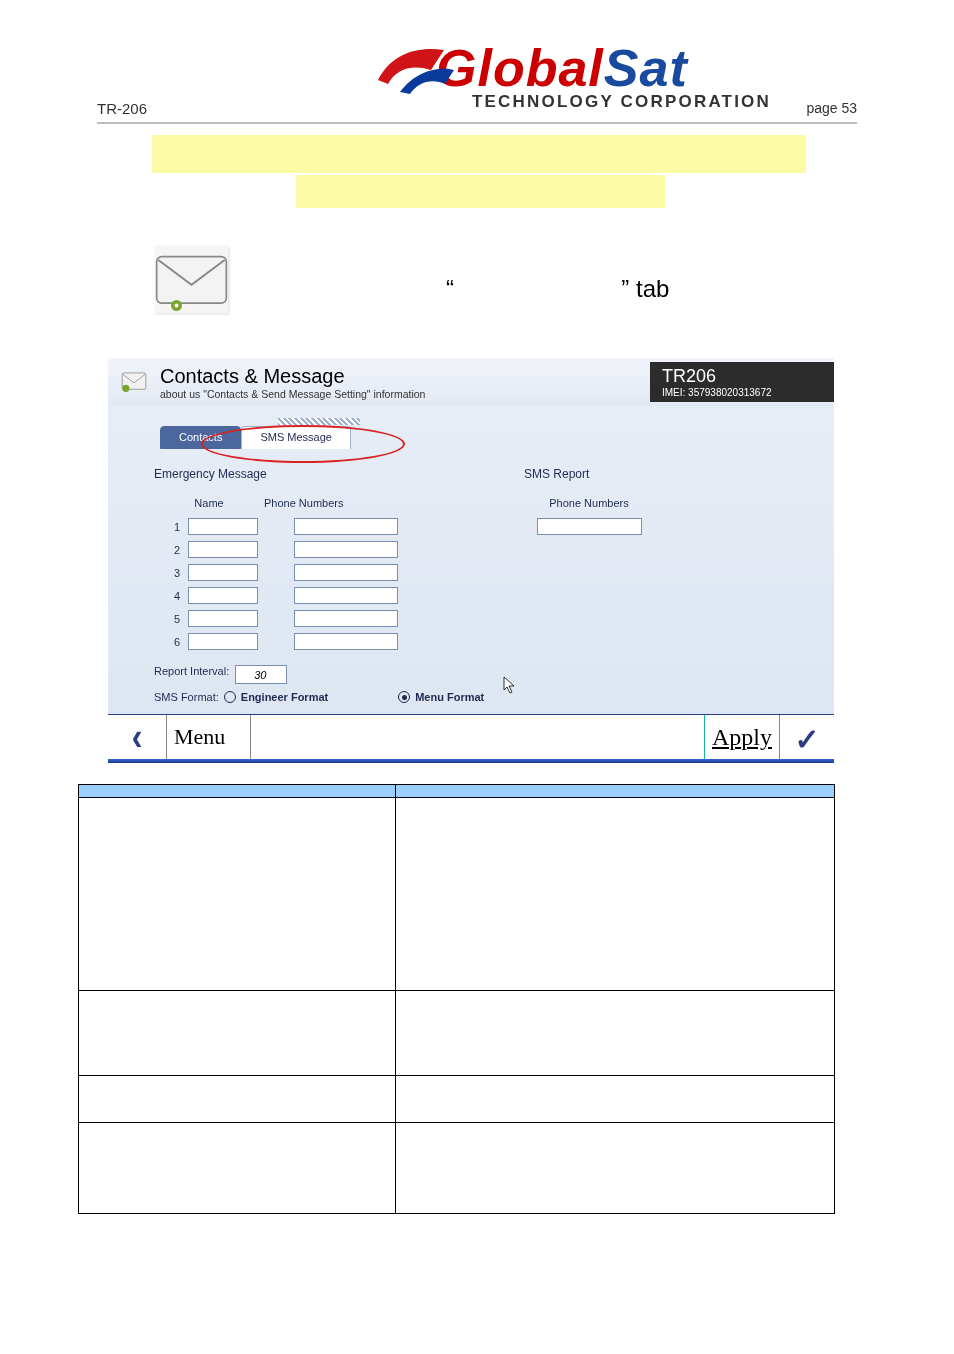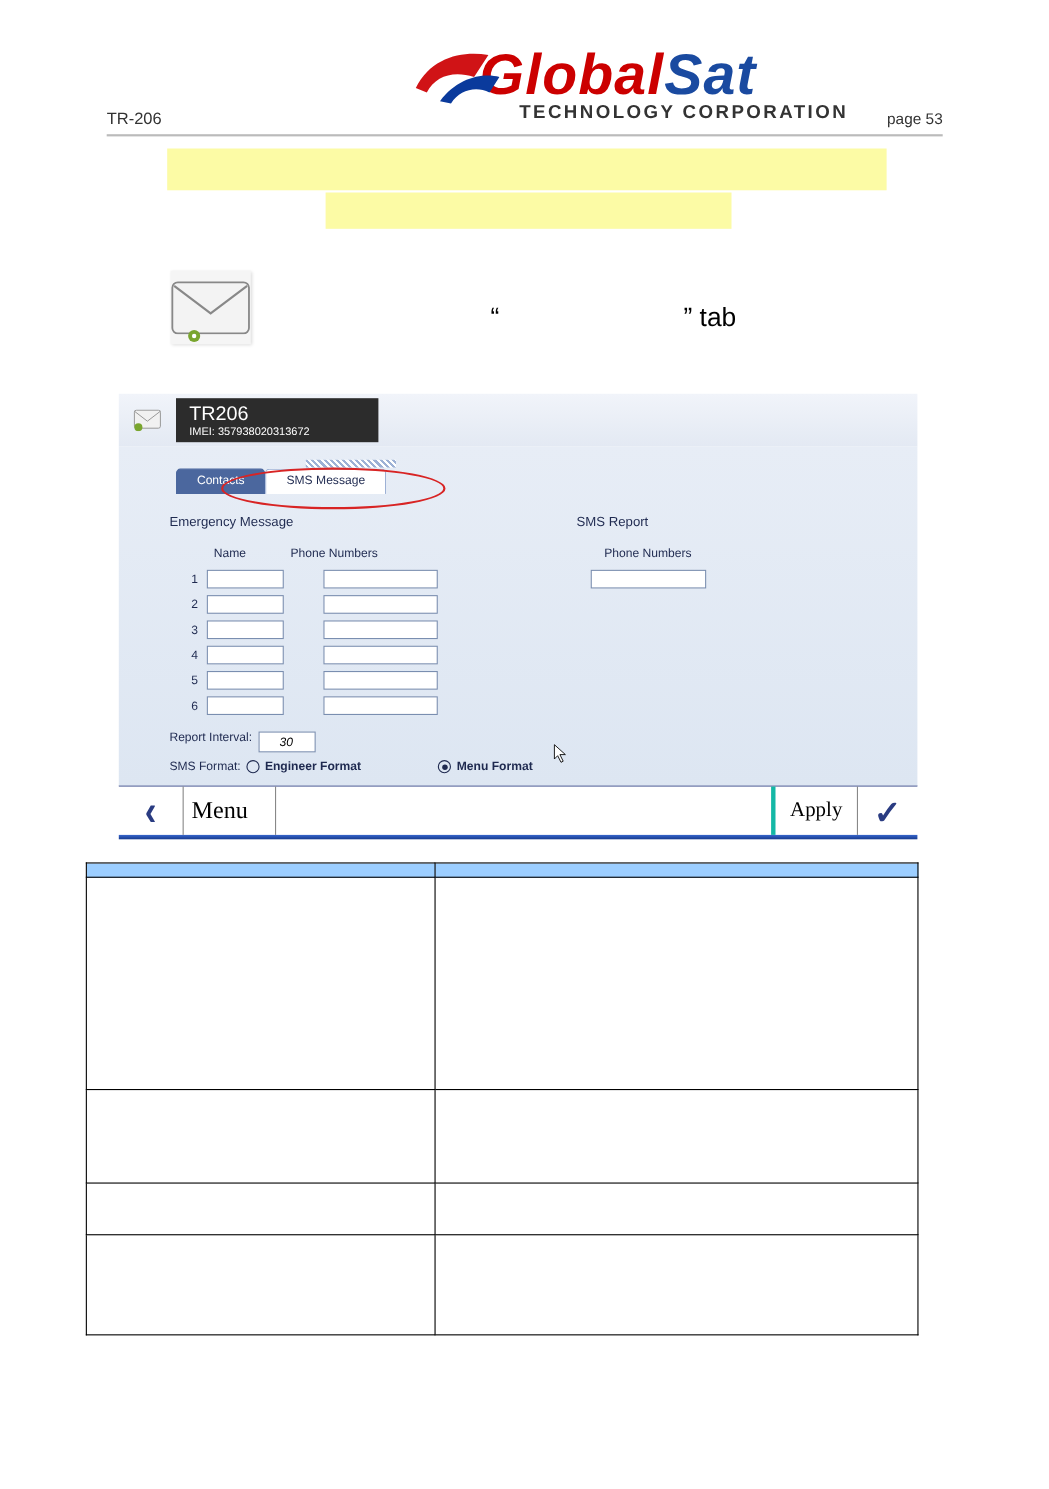--- a/index.html
+++ b/index.html
@@ -140,22 +140,22 @@
 .shot-foot .back-area {
   width: 58px; display: flex; align-items: center; justify-content: center;
 }
 .chev-left { font-size: 32px; font-weight: bold; color: #2a3c82; font-family: "Arial Narrow", Arial; transform: scaleY(1.2); }
 .shot-foot .menu-area {
   flex: 0 0 76px; display: flex; align-items: center; border-left: 1px solid #888; border-right: 1px solid #888;
   padding-left: 7px; font-size: 22px; font-family: Verdana;
 }
 .shot-foot .spacer { flex: 1; }
 .shot-foot .apply-area {
-  flex: 0 0 74px; border-left: 4px solid #14b8a6; border-right: 1px solid #888;
-  display: flex; align-items: center; justify-content: center; font-size: 19px; font-family: Verdana;
+  flex: 0 0 74px; border-left: 1px solid #14b8a6; border-right: 1px solid #888;
+  display: flex; align-items: center; justify-content: center; font-size: 24px; font-family: Verdana; text-decoration: underline;
 }
 .shot-foot .check-area { width: 54px; display: flex; align-items: center; justify-content: center; }
 .check { font-size: 30px; color: #2a3c82; font-weight: bold; transform: translateY(2px); }
 .blue-bottom-line { height: 4px; background: linear-gradient(#3766cc,#173a8e); width: 726px; }
 
 
 .desc-table {
   position: absolute; left: 78px; top: 784px; width: 757px;
   border-collapse: collapse; font-size: 14px;
 }
@@ -218,20 +218,24 @@
 
   <div class="shot">
     <div class="shot-head">
       <div class="shot-head-icon">
         <svg viewBox="0 0 28 22">
           <rect x="1" y="1" width="26" height="18" rx="2" fill="#f1f1f1" stroke="#999"></rect>
           <path d="M1 2 L14 12 L27 2" fill="none" stroke="#999"></path>
           <circle cx="5" cy="18" r="4" fill="#79a52e"></circle>
         </svg>
       </div>
+      <div class="shot-title">
+        <span class="line1">Contacts &amp; Message</span>
+        <span class="line2">about us "Contacts &amp; Send Message Setting" information</span>
+      </div>
       <div class="shot-imei">
         <span class="imei1">TR206</span>
         <span class="imei2">IMEI: 357938020313672</span>
       </div>
     </div>
 
     <div class="shot-body">
       <div class="hatch"></div>
       <div class="tab-row">
         <div class="tab-btn active">Contacts</div>

